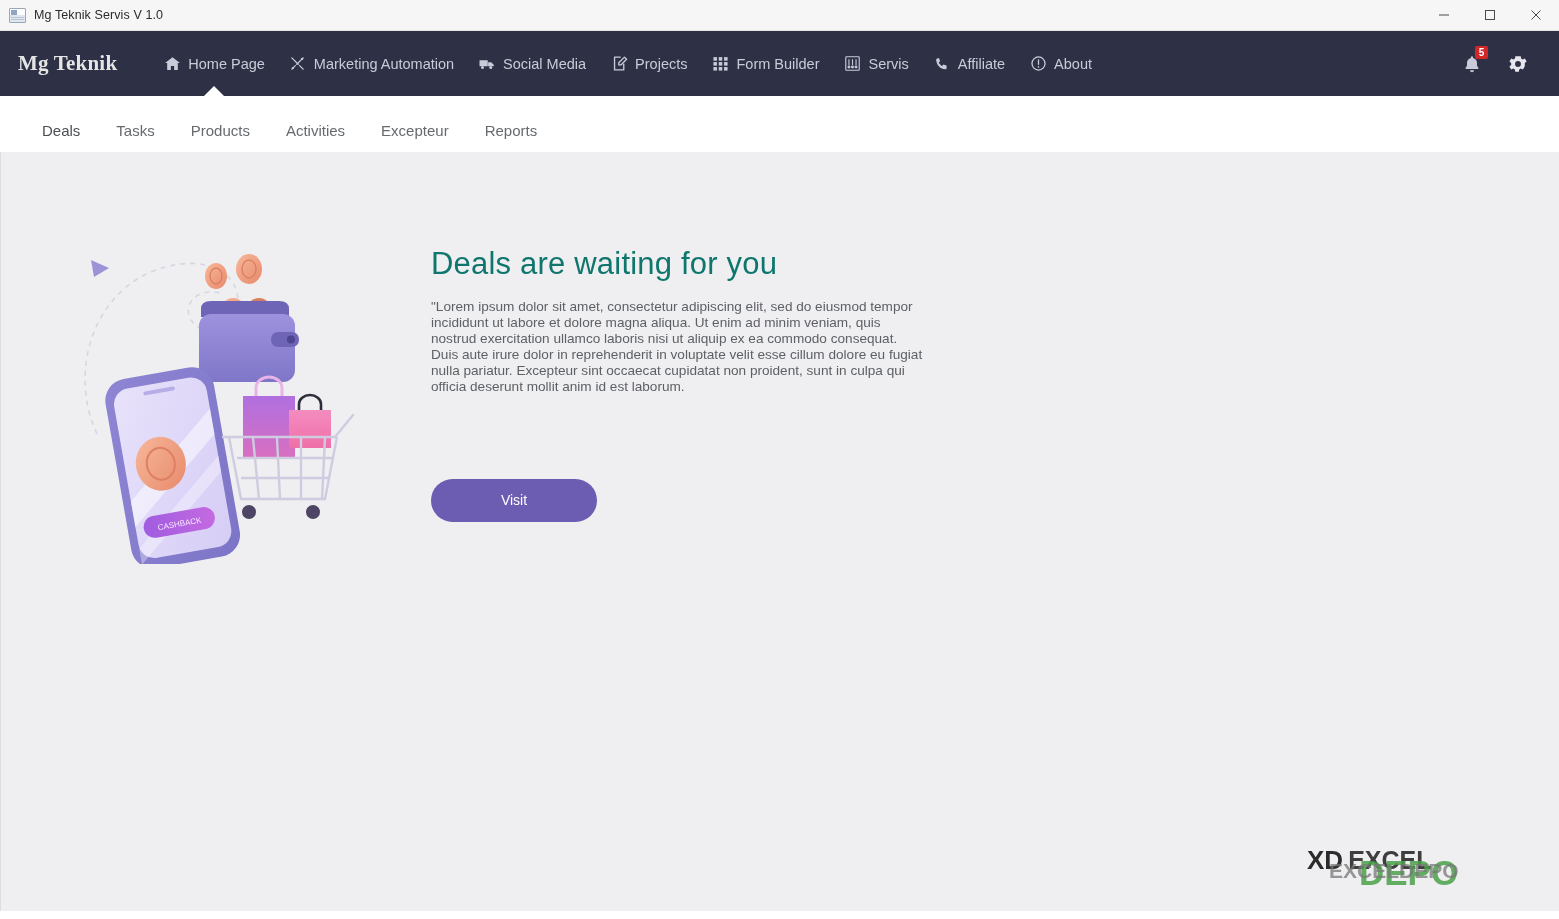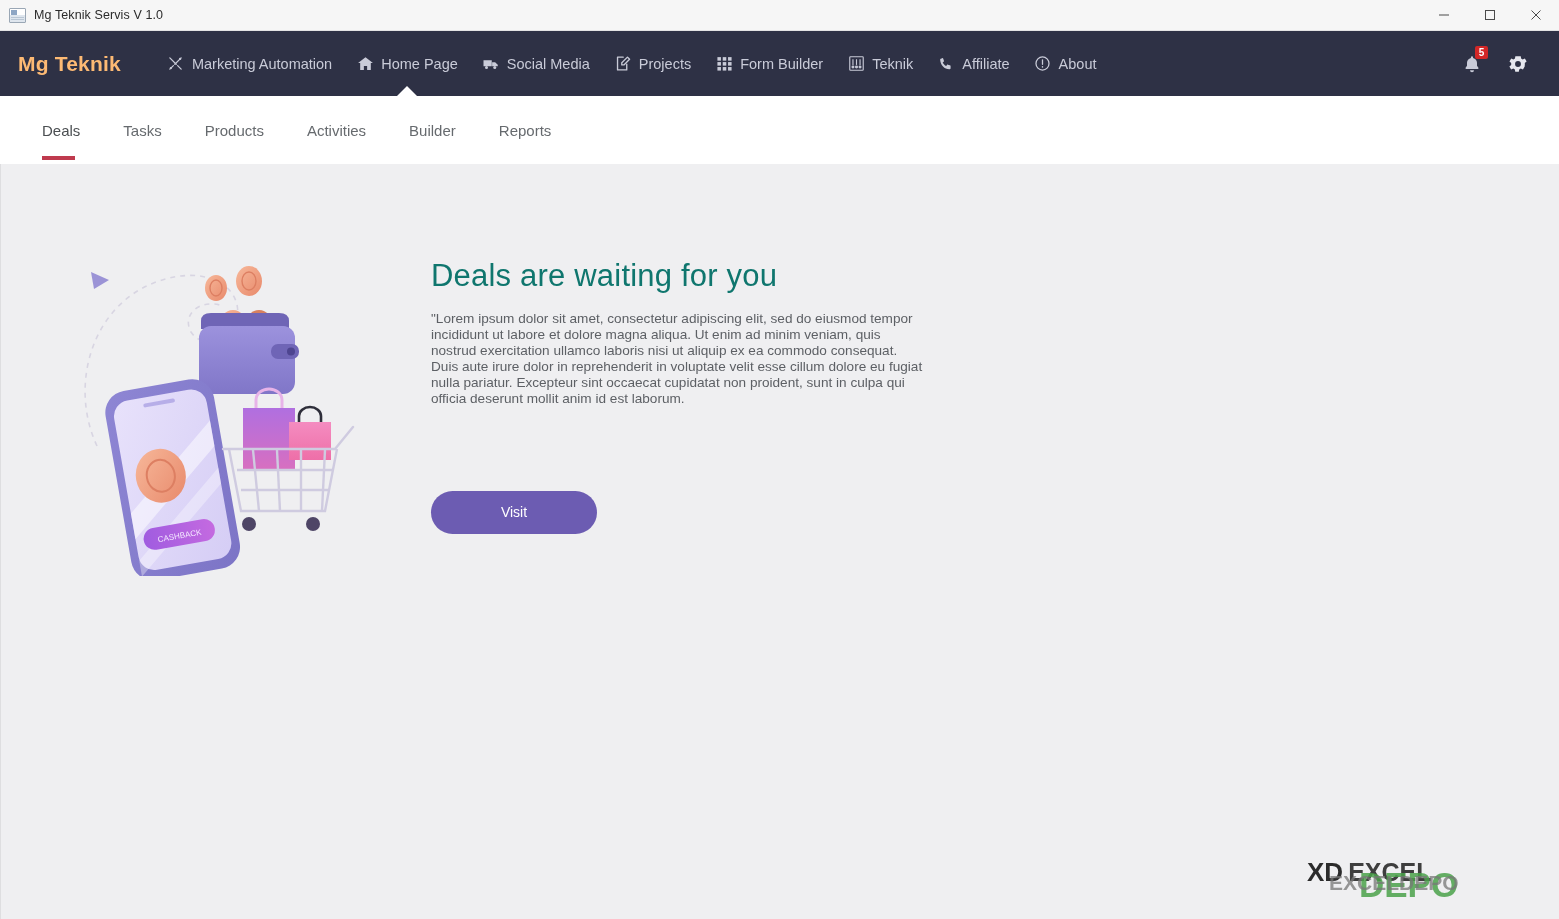--- a/index.html
+++ b/index.html
@@ -70,24 +70,25 @@
     height: 65px;
     background: #2e3145;
     display: flex;
     align-items: center;
     padding: 0 22px 0 18px;
     position: relative;
   }
   .brand {
     font-size: 21px;
     font-weight: bold;
-    color: #fdba74;
+    color: #e5e5e5;
     letter-spacing: .2px;
     margin-right: 34px;
     white-space: nowrap;
+    font-family: Liberation Serif, serif;
   }
   .navlist {
     display: flex;
     align-items: center;
     gap: 0px;
     list-style: none;
     height: 100%;
   }
   .navitem {
     display: flex;
@@ -144,26 +145,26 @@
     font-size: 10px;
     font-weight: bold;
     line-height: 13px;
     text-align: center;
     border-radius: 2px;
   }
   .gear { color: #e6e7ee; }
 
   
   .subtabs {
-    height: 68px;
+    height: 56px;
     background: #ffffff;
     display: flex;
     align-items: flex-start;
     padding: 26px 0 0 42px;
-    gap: 11px;
+    gap: 4px;
   }
   .tab {
     position: relative;
     padding: 0 21px 0 0;
     margin-right: 11px;
     font-size: 15px;
     color: #666a6e;
     cursor: pointer;
     white-space: nowrap;
   }
@@ -281,40 +282,40 @@
   </div>
 </div>
 
 <div class="topnav">
   <div class="brand">Mg Teknik</div>
 
   <div class="navlist">
 
     <div class="navitem">
       <span class="ico">
+        <svg width="17" height="17" viewBox="0 0 24 24" fill="currentColor">
+            <path d="M12 3 1.5 11.2h3V21h5.2v-5.6h4.6V21h5.2v-9.8h3L12 3z"></path>
+          </svg>
+      </span>
+      <span>Home Page</span>
+      <span class="nav-pointer"></span>
+    </div>
+
+    <div class="navitem">
+      <span class="ico">
         <svg width="17" height="17" viewBox="0 0 24 24" fill="none" stroke="currentColor" stroke-width="1.8" stroke-linecap="round">
           <path d="M4 4l9 9"></path>
             <path d="M15 15l5 5"></path>
           <path d="M20 4l-9 9"></path>
             <path d="M9 15l-5 5"></path>
           <circle cx="18.5" cy="5.5" r="1.6" fill="currentColor" stroke="none"></circle>
           <circle cx="5.5" cy="18.5" r="1.6" fill="currentColor" stroke="none"></circle>
         </svg>
       </span>
       <span>Marketing Automation</span>
-    </div>
-
-    <div class="navitem">
-      <span class="ico">
-        <svg width="17" height="17" viewBox="0 0 24 24" fill="currentColor">
-            <path d="M12 3 1.5 11.2h3V21h5.2v-5.6h4.6V21h5.2v-9.8h3L12 3z"></path>
-          </svg>
-      </span>
-      <span>Home Page</span>
-      <span class="nav-pointer"></span>
     </div>
 
     <div class="navitem">
       <span class="ico">
         <svg width="18" height="18" viewBox="0 0 24 24" fill="currentColor">
           <path d="M2 7h11v8H2zM13.5 9.5h4L21 13v2h-7.5z"></path>
           <circle cx="6" cy="16.5" r="2" fill="currentColor"></circle>
           <circle cx="17" cy="16.5" r="2" fill="currentColor"></circle>
         </svg>
       </span>
@@ -353,21 +354,21 @@
         <svg width="17" height="17" viewBox="0 0 24 24" fill="none" stroke="currentColor" stroke-width="1.6">
           <rect x="2.5" y="2.5" width="19" height="19" rx="1"></rect>
           <line x1="7" y1="6" x2="7" y2="14"></line>
             <line x1="12" y1="6" x2="12" y2="14"></line>
             <line x1="17" y1="6" x2="17" y2="14"></line>
           <circle cx="7" cy="17" r="1.3" fill="currentColor"></circle>
             <circle cx="12" cy="17" r="1.3" fill="currentColor"></circle>
             <circle cx="17" cy="17" r="1.3" fill="currentColor"></circle>
         </svg>
       </span>
-      <span>Teknik</span>
+      <span>Servis</span>
     </div>
 
     <div class="navitem">
       <span class="ico">
         <svg width="16" height="16" viewBox="0 0 24 24" fill="currentColor">
             <path d="M6.6 3c.6 0 1.1.4 1.3 1l1 3.1c.2.5 0 1.1-.4 1.4L7 9.6c1.1 2.3 3 4.2 5.3 5.3l1.1-1.5c.3-.4.9-.6 1.4-.4l3.1 1c.6.2 1 .7 1 1.3v3c0 .8-.7 1.5-1.5 1.4C9.6 19.9 4.1 14.4 3.2 5.6 3.1 4.7 3.8 4 4.6 4z"></path>
           </svg>
       </span>
       <span>Affiliate</span>
     </div>
@@ -409,21 +410,21 @@
   <div class="tab">
     <span>Tasks</span>
   </div>
   <div class="tab">
     <span>Products</span>
   </div>
   <div class="tab">
     <span>Activities</span>
   </div>
   <div class="tab">
-    <span>Builder</span>
+    <span>Excepteur</span>
   </div>
   <div class="tab">
     <span>Reports</span>
   </div>
 </div>
 
 <div class="content">
 
   <div class="hero">
 

